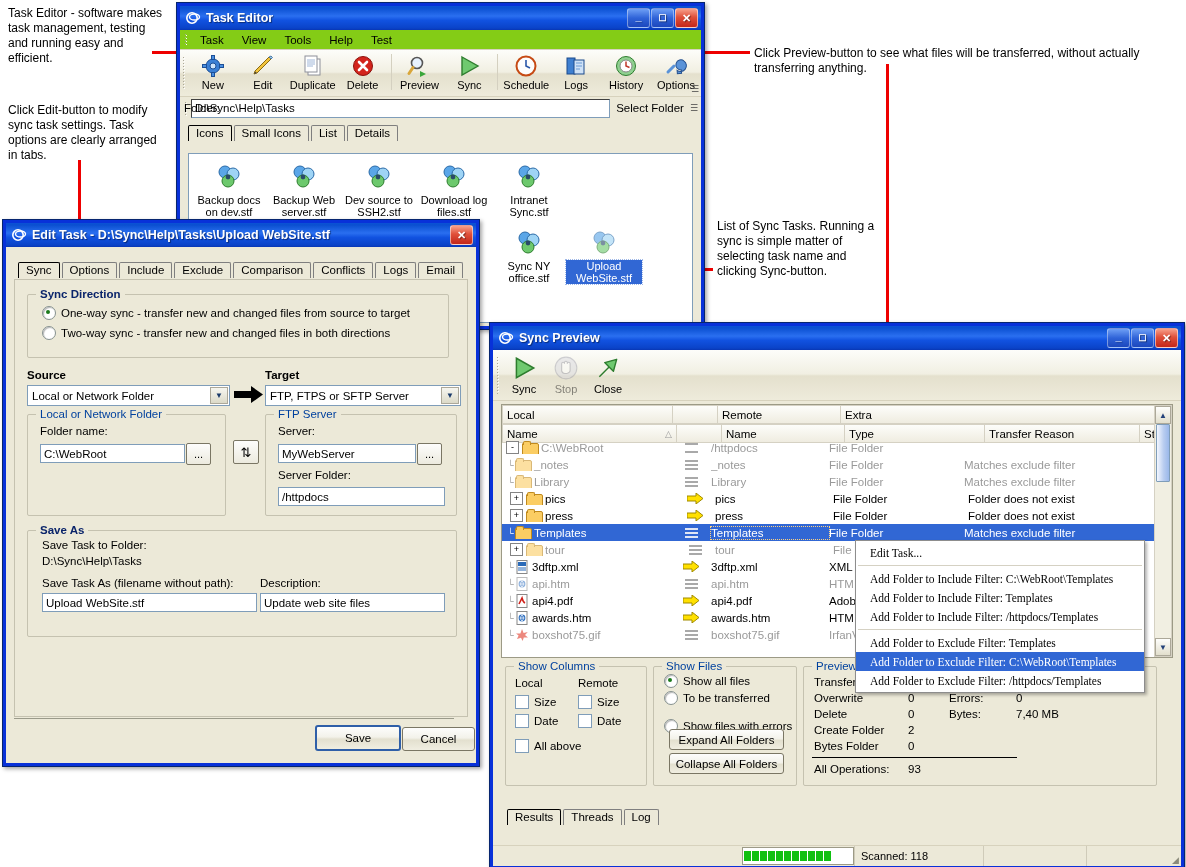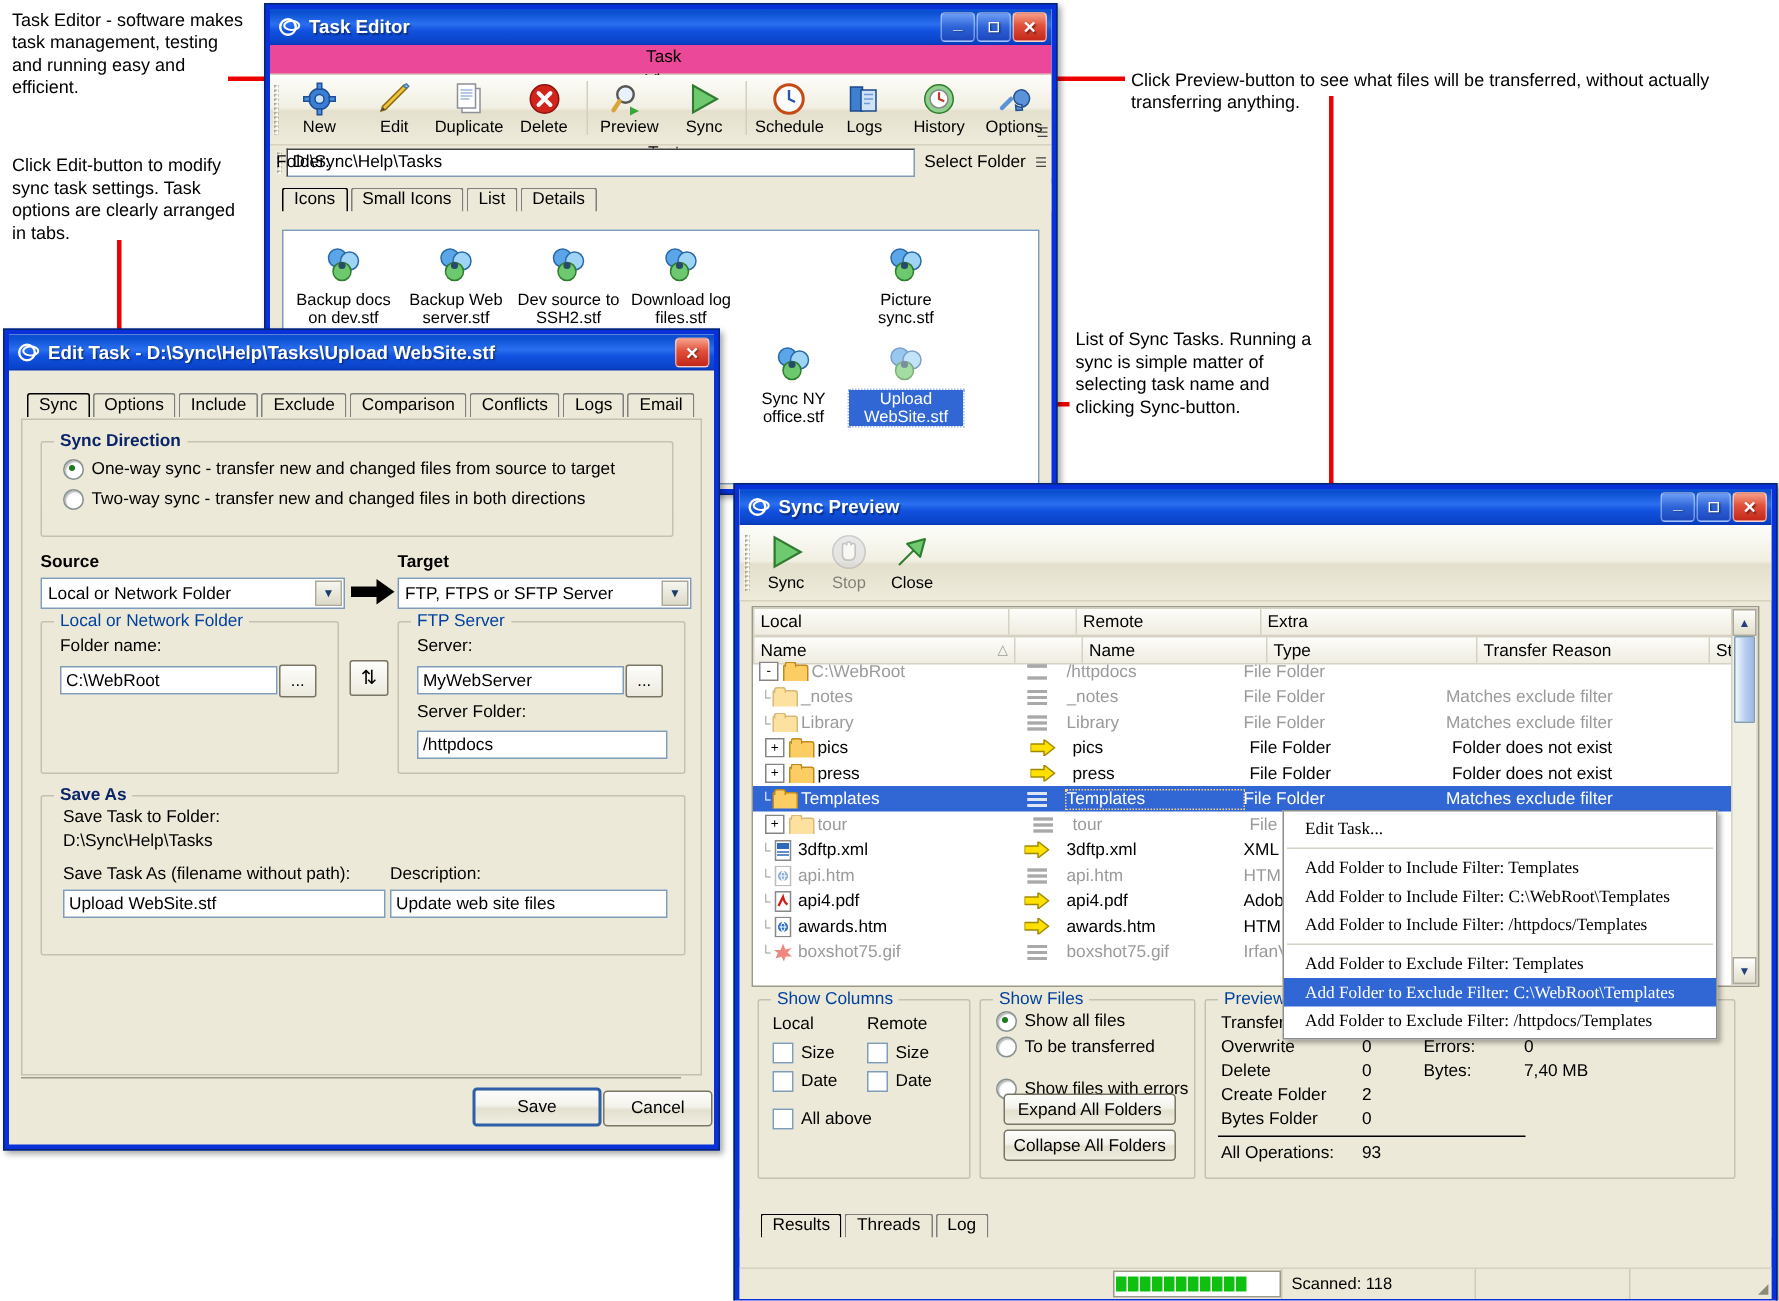--- a/index.html
+++ b/index.html
@@ -19,22 +19,22 @@
      font-family:"Liberation Sans",sans-serif;text-shadow:1px 1px 1px rgba(0,0,0,.45);}
   .title-text{margin-left:5px;white-space:nowrap;}
   .tb-spacer{flex:1;}
   .winbtn{width:21px;height:18px;margin-left:1px;border:1px solid #ffffff66;border-radius:3px;
       display:flex;align-items:center;justify-content:center;font-size:11px;color:#fff;font-weight:bold;
       background:linear-gradient(180deg,#6e9ff5,#2f63d8 50%,#1c47bd);}
   .winbtn.close{background:linear-gradient(180deg,#f7a08a,#e0503a 45%,#c3271a);border-color:#ffffff88;}
   .appicon{width:16px;height:16px;position:relative;}
 
   
-  .menubar{height:19px;background:#ec4899;display:flex;align-items:center;padding-left:4px;font-size:11.5px;
-    border-bottom:1px solid #d7d2bd;flex-direction:column;}
+  .menubar{height:19px;background:#84cc16;display:flex;align-items:center;padding-left:4px;font-size:11.5px;
+    border-bottom:1px solid #d7d2bd;}
   .menubar .mi{padding:2px 9px;white-space:nowrap;}
   .grip{width:4px;height:13px;margin-right:3px;
      background-image:radial-gradient(#fff 40%,transparent 41%),radial-gradient(#aca899 40%,transparent 41%);
      background-size:3px 3px;background-position:1px 1px,0 0;}
 
   
   .toolbar{height:44px;background:linear-gradient(180deg,#fdfdfa,#f1efe2 48%,#e4e0cd 52%,#eeebdb);
       display:flex;align-items:flex-start;padding-top:2px;border-bottom:1px solid #d7d2bd;position:relative;}
   .tbtn{width:51px;display:flex;flex-direction:column;align-items:center;justify-content:flex-start;
       font-size:11px;padding-top:2px;}
@@ -366,30 +366,30 @@
         <span class="glyph">
             <svg width="30" height="30" viewBox="0 0 30 30">
               <circle cx="11" cy="10" r="6" fill="#5aa6e8" stroke="#2a6aa8"></circle>
               <circle cx="19" cy="12" r="6" fill="#9fd4f5" stroke="#2a6aa8"></circle>
               <circle cx="14" cy="19" r="6" fill="#6dc96d" stroke="#2e7d2e"></circle>
               <circle cx="14" cy="15" r="2.4" fill="#2a4a6a"></circle>
             </svg>
           </span>
         <span class="cap">Download log files.stf</span>
       </div>
-      <div class="iconcell" style="left:377px;top:6px;">
+      <div class="iconcell" style="left:302px;top:6px;">
         <span class="glyph">
             <svg width="30" height="30" viewBox="0 0 30 30">
               <circle cx="11" cy="10" r="6" fill="#5aa6e8" stroke="#2a6aa8"></circle>
               <circle cx="19" cy="12" r="6" fill="#9fd4f5" stroke="#2a6aa8"></circle>
               <circle cx="14" cy="19" r="6" fill="#6dc96d" stroke="#2e7d2e"></circle>
               <circle cx="14" cy="15" r="2.4" fill="#2a4a6a"></circle>
             </svg>
           </span>
-        <span class="cap">Picture sync.stf</span>
+        <span class="cap">Intranet Sync.stf</span>
       </div>
       <div class="iconcell" style="left:302px;top:72px;">
         <span class="glyph">
             <svg width="30" height="30" viewBox="0 0 30 30">
               <circle cx="11" cy="10" r="6" fill="#5aa6e8" stroke="#2a6aa8"></circle>
               <circle cx="19" cy="12" r="6" fill="#9fd4f5" stroke="#2a6aa8"></circle>
               <circle cx="14" cy="19" r="6" fill="#6dc96d" stroke="#2e7d2e"></circle>
               <circle cx="14" cy="15" r="2.4" fill="#2a4a6a"></circle>
             </svg>
           </span>
@@ -822,22 +822,22 @@
       <span class="statcell" style="width:82px;position:relative;">
         <span style="position:absolute;right:2px;bottom:1px;font-size:9px;color:#8a8a7a;">◢</span>
       </span>
     </div>
   </div>
 </div>
 
 <div class="ctxmenu" style="left:855px;top:540px;width:288px;">
   <div class="item">Edit Task...</div>
   <div class="sep"></div>
+  <div class="item">Add Folder to Include Filter: C:\WebRoot\Templates</div>
   <div class="item">Add Folder to Include Filter: Templates</div>
-  <div class="item">Add Folder to Include Filter: C:\WebRoot\Templates</div>
   <div class="item">Add Folder to Include Filter: /httpdocs/Templates</div>
   <div class="sep"></div>
   <div class="item">Add Folder to Exclude Filter: Templates</div>
   <div class="item hl">Add Folder to Exclude Filter: C:\WebRoot\Templates</div>
   <div class="item">Add Folder to Exclude Filter: /httpdocs/Templates</div>
 </div>
 
 <div class="win" style="left:2px;top:219px;width:470px;height:540px;padding:3px;background:#0831d9;border:1px solid #06256f;">
   <div style="position:absolute;inset:3px;background:#ece9d8;overflow:hidden;">
 

